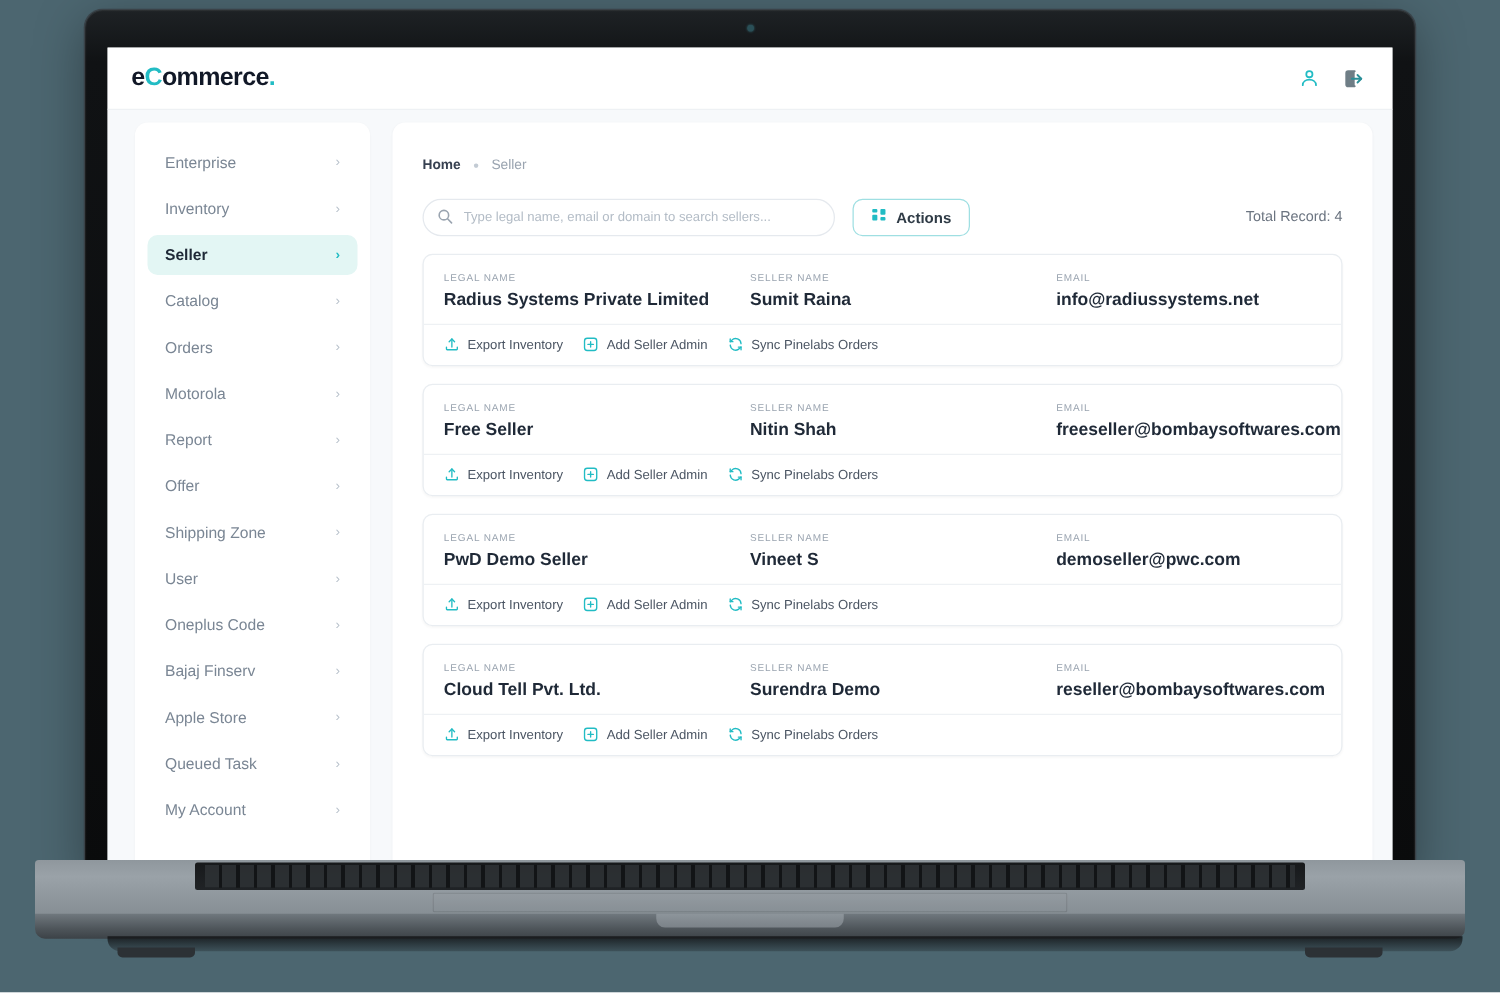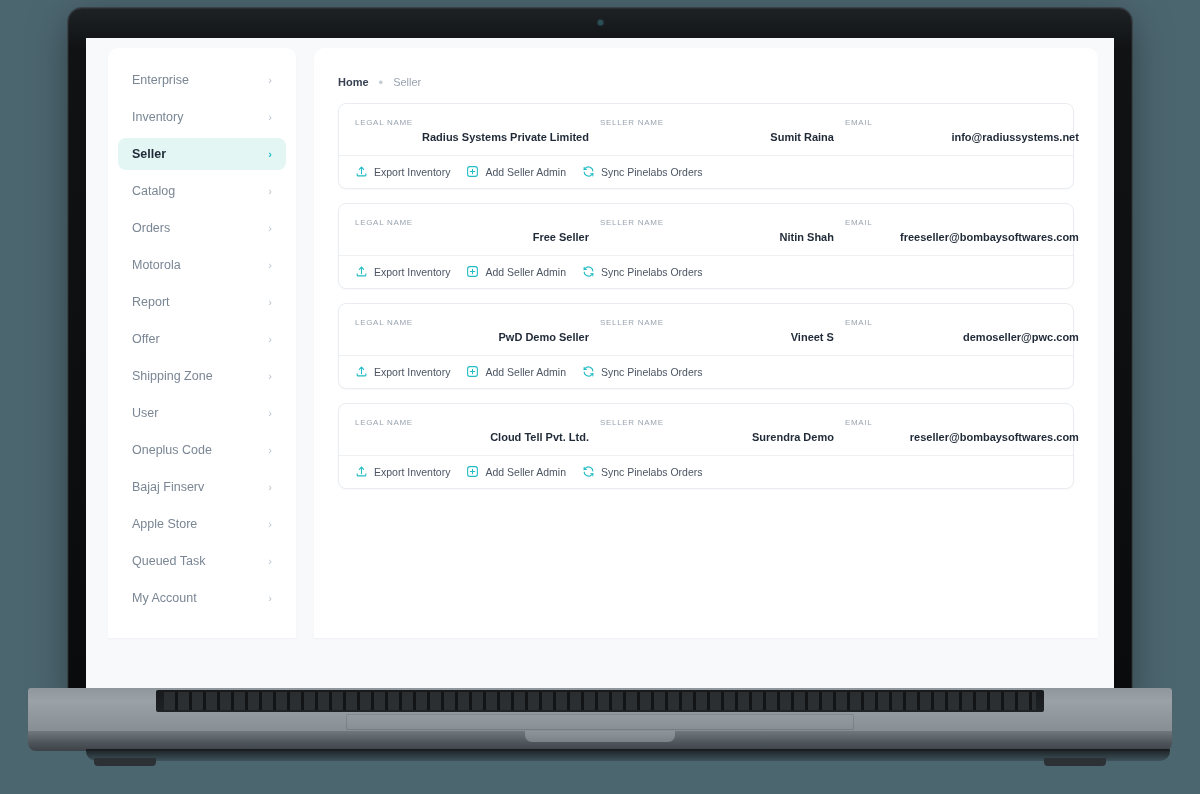--- a/index.html
+++ b/index.html
@@ -293,24 +293,23 @@
   }
   .field { flex: 0 0 33.33%; }
   .field-label {
     font-size: 8px;
     letter-spacing: 0.7px;
     color: #9aa4b0;
     text-transform: uppercase;
     margin-bottom: 4px;
   }
   .field-value {
-    font-size: 11px;
+    font-size: 14px;
     font-weight: 700;
     color: #1f2937;
-    text-align: right;
   }
   .card-actions {
     border-top: 1px solid #eef1f4;
     display: flex;
     align-items: center;
     gap: 16px;
     padding: 9px 16px 10px 16px;
   }
   .card-action {
     display: inline-flex;
@@ -327,20 +326,39 @@
 
 <div class="scene">
 
   <div class="laptop-lid"></div>
   <div class="lid-inner-edge"></div>
   <div class="camera"></div>
   <div class="macbook-label">MacBook Pro</div>
 
   <div class="screen">
 
+    <div class="topbar">
+      <div class="logo"><span>e</span><span class="c">C</span><span>ommerce</span><span class="dot">.</span></div>
+
+      <div class="topbar-icons">
+        <span>
+          <svg width="17" height="17" viewBox="0 0 24 24" fill="none" stroke="#22bcc4" stroke-width="2" stroke-linecap="round" stroke-linejoin="round">
+            <circle cx="12" cy="7.5" r="3.5"></circle>
+            <path d="M4.5 20c0-4 3.4-6.2 7.5-6.2S19.5 16 19.5 20"></path>
+          </svg>
+        </span>
+        <span>
+          <svg width="18" height="18" viewBox="0 0 24 24" fill="none" stroke="#2a8f98" stroke-width="2" stroke-linecap="round" stroke-linejoin="round">
+            <path d="M13 4H6a2 2 0 0 0-2 2v12a2 2 0 0 0 2 2h7" fill="#6f7e86" stroke="#6f7e86"></path>
+            <path d="M16 8l4 4-4 4"></path>
+            <path d="M10 12h10"></path>
+          </svg>
+        </span>
+      </div>
+    </div>
 
     <div class="app-body">
 
       <nav class="sidebar" id="sidebar">
           <div class="nav-item">
             <span>Enterprise</span>
             <span class="chev">›</span>
           </div>
           <div class="nav-item">
             <span>Inventory</span>
@@ -401,20 +419,45 @@
         </nav>
 
       <section class="main">
 
         <div class="breadcrumb">
           <span class="crumb-home">Home</span>
           <span class="crumb-sep">•</span>
           <span class="crumb-cur">Seller</span>
         </div>
 
+        <div class="toolbar">
+          <div class="search-box">
+            <span class="search-icon">
+              <svg width="14" height="14" viewBox="0 0 24 24" fill="none" stroke="#9aa4b0" stroke-width="2.2" stroke-linecap="round">
+                <circle cx="10.5" cy="10.5" r="6.5"></circle>
+                <path d="M15.5 15.5L21 21"></path>
+              </svg>
+            </span>
+            <input type="text" placeholder="Type legal name, email or domain to search sellers..." value="" style="">
+          </div>
+
+          <button class="actions-btn">
+            <span>
+              <svg width="13" height="13" viewBox="0 0 16 16" fill="#22bcc4">
+                <rect x="1" y="1.5" width="5" height="3.4" rx="1"></rect>
+                <rect x="9" y="1.5" width="5" height="5.6" rx="1"></rect>
+                <rect x="1" y="7.2" width="5" height="5.6" rx="1"></rect>
+                <rect x="9" y="9.4" width="5" height="3.4" rx="1"></rect>
+              </svg>
+            </span>
+            <span>Actions</span>
+          </button>
+
+          <span class="total-record">Total Record: 4</span>
+        </div>
 
         <div class="cards" id="cards">
             <div class="seller-card">
               <div class="card-fields">
                 <div class="field">
                   <div class="field-label">LEGAL NAME</div>
                   <div class="field-value">Radius Systems Private Limited</div>
                 </div>
                 <div class="field">
                   <div class="field-label">SELLER NAME</div>

